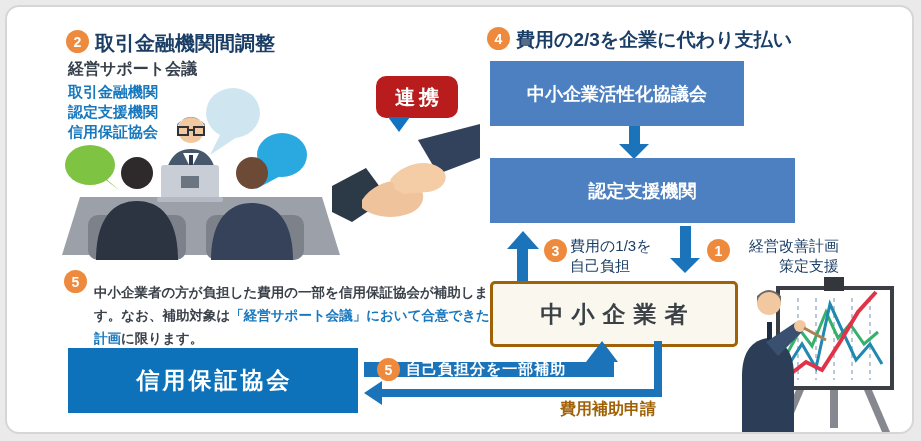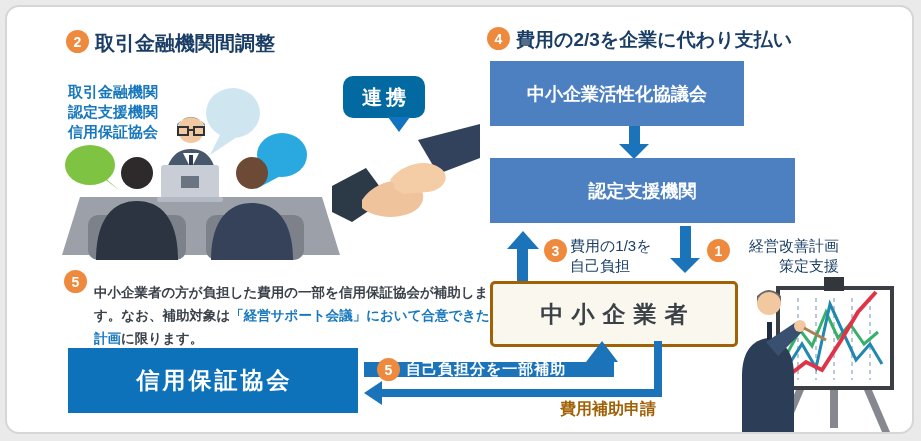--- a/index.html
+++ b/index.html
@@ -19,21 +19,21 @@
   
   .box-blue{position:absolute;background:#4d80c1;color:#fff;font-weight:700;
             display:flex;flex-direction:column;align-items:center;justify-content:center;text-align:center;}
   .box-sme{position:absolute;left:490px;top:281px;width:242px;height:60px;background:#f9f7ee;
            border:3px solid #a16207;border-radius:5px;display:flex;align-items:center;justify-content:center;
            font-size:23px;font-weight:600;color:#3b4046;letter-spacing:8px;text-indent:8px;}
   .box-guarantee{position:absolute;left:68px;top:348px;width:290px;height:65px;background:#0d72b9;
            color:#fff;font-size:23px;font-weight:700;letter-spacing:3px;text-indent:3px;
            display:flex;align-items:center;justify-content:center;}
   
-  .bubble{position:absolute;left:343px;top:76px;width:82px;height:42px;background:#0369a1;border-radius:10px;
+  .bubble{position:absolute;left:376px;top:76px;width:82px;height:42px;background:#b91c1c;border-radius:10px;
           color:#fff;font-size:20px;font-weight:700;letter-spacing:4px;text-indent:4px;
           display:flex;align-items:center;justify-content:center;}
   .bubble-tail{position:absolute;left:388px;top:117px;width:0;height:0;
           border-left:11px solid transparent;border-right:11px solid transparent;border-top:15px solid #1173c2;}
   
   .shaft{position:absolute;background:#1b73ba;}
   .tri-down{position:absolute;width:0;height:0;border-left:15px solid transparent;
             border-right:15px solid transparent;border-top:15px solid #1b73ba;}
   .tri-up{position:absolute;width:0;height:0;border-left:16px solid transparent;
           border-right:16px solid transparent;border-bottom:18px solid #1b73ba;}
@@ -49,20 +49,21 @@
   .note .blue{color:#1878be;}
 </style>
 </head>
 <body>
 
 <div class="stage">
   <div class="card"></div>
 
   <div class="badge" style="left:66px;top:30px;">2</div>
   <div class="title" style="left:95px;top:30px;font-size:20px;">取引金融機関間調整</div>
+  <div class="sub" style="left:68px;top:59px;">経営サポート会議</div>
   <div class="member" style="top:83px;">取引金融機関</div>
   <div class="member" style="top:103px;">認定支援機関</div>
   <div class="member" style="top:123px;">信用保証協会</div>
 
   <svg class="abs" style="left:60px;top:85px;" width="290" height="175" viewBox="0 0 290 175">
     <ellipse cx="173" cy="28" rx="27" ry="25" fill="#cfe6f1"></ellipse>
     <polygon points="162,46 180,50 150,70" fill="#cfe6f1"></polygon>
     <ellipse cx="222" cy="70" rx="25" ry="22" fill="#29a9e0"></ellipse>
     <polygon points="208,84 226,88 196,104" fill="#29a9e0"></polygon>
     <ellipse cx="30" cy="80" rx="25" ry="20" fill="#7fc342"></ellipse>

